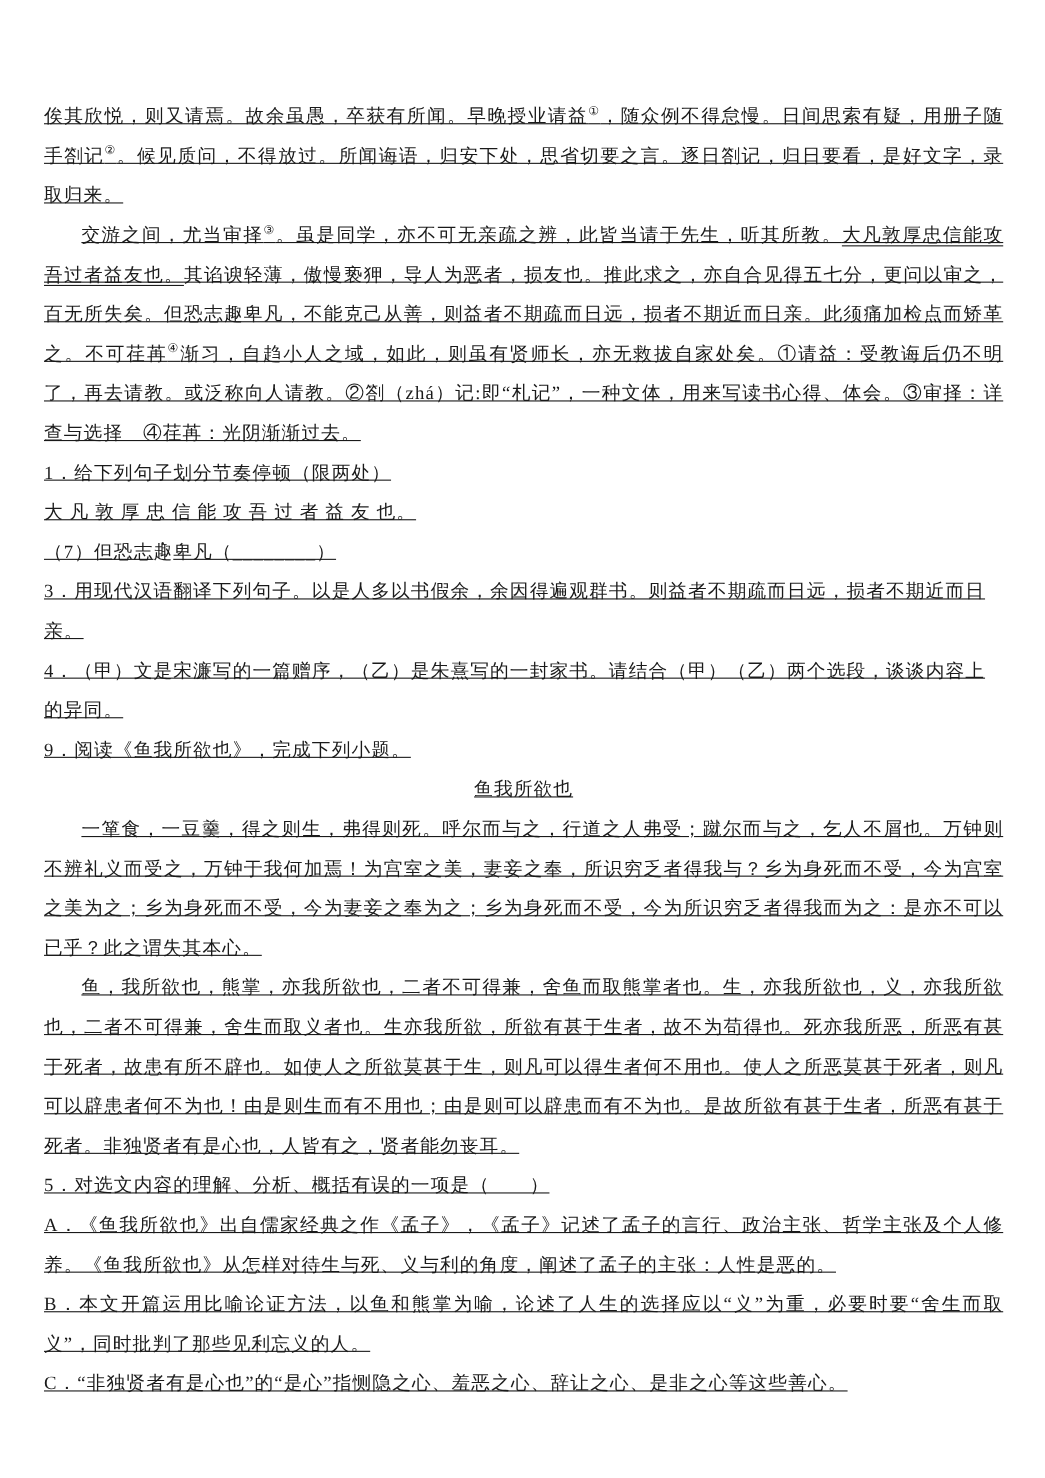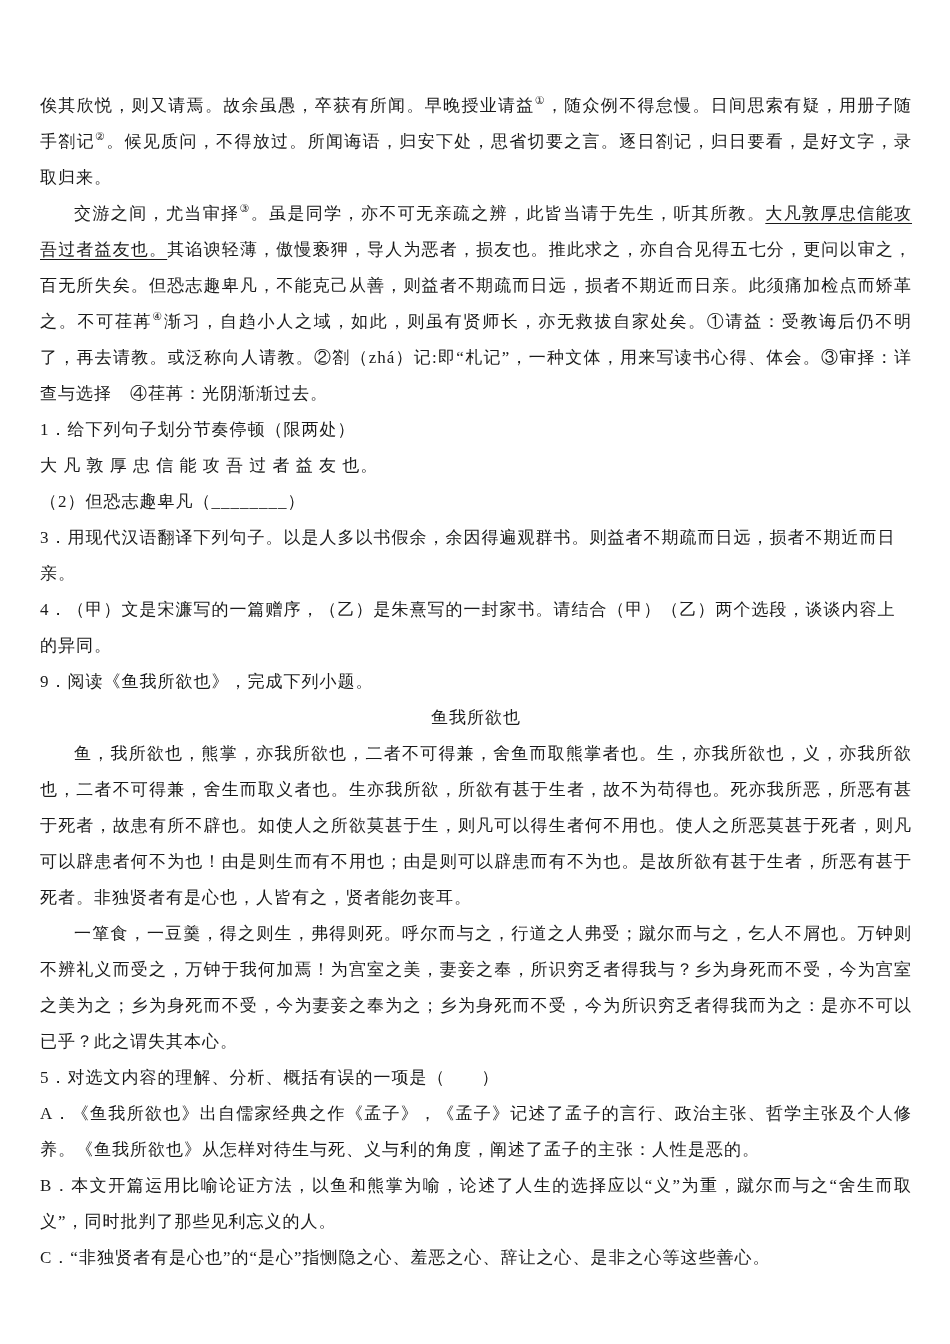--- a/index.html
+++ b/index.html
@@ -21,20 +21,21 @@
     padding: 88px 38px 0 40px;
     background: #ffffff;
   }
   .doc p {
     margin: 0;
     font-size: 17px;
     line-height: 36px;
     letter-spacing: 1px;
     text-align: justify;
     text-justify: inter-ideograph;
+    text-decoration: underline;
   }
   .doc p.indent { text-indent: 2em; }
   .doc p.qline { text-align: left; }
   .doc p.title-line { text-align: center; }
   .seg-u {
     text-decoration: underline;
     text-underline-offset: 4px;
   }
   .seg-sup {
     vertical-align: super;
@@ -67,36 +68,36 @@
 
     <p class="passage"><span>俟其欣悦，则又请焉。故余虽愚，卒获有所闻。早晚授业请益</span><span class="seg-sup">①</span><span>，随众例不得怠慢。日间思索有疑，用册子随手劄记</span><span class="seg-sup">②</span><span>。候见质问，不得放过。所闻诲语，归安下处，思省切要之言。逐日劄记，归日要看，是好文字，录取归来。</span></p>
 
     <p class="passage indent"><span>交游之间，尤当审择</span><span class="seg-sup">③</span><span>。虽是同学，亦不可无亲疏之辨，此皆当请于先生，听其所教。</span><span class="seg-u">大凡敦厚忠信能攻吾过者益友也。</span><span>其谄谀轻薄，傲慢亵狎，导人为恶者，损友也。推此求之，亦自合见得五七分，更问以审之，百无所失矣。但恐志趣卑凡，不能克己从善，则益者不期疏而日远，损者不期近而日亲。此须痛加检点而矫革之。不可荏苒</span><span class="seg-sup">④</span><span>渐习，自趋小人之域，如此，则虽有贤师长，亦无救拔自家处矣。①请益：受教诲后仍不明了，再去请教。或泛称向人请教。②劄（zhá）记:即“札记”，一种文体，用来写读书心得、体会。③审择：详查与选择　④荏苒：光阴渐渐过去。</span></p>
 
     <p class="qline">1．给下列句子划分节奏停顿（限两处）</p>
 
     <p class="qline">大 凡 敦 厚 忠 信 能 攻 吾 过 者 益 友 也。</p>
 
 
-    <p class="qline"><span>（2）但恐志</span><span class="seg-dot">趣</span><span>卑凡（________）</span></p>
+    <p class="qline"><span>（7）但恐志</span><span class="seg-dot">趣</span><span>卑凡（________）</span></p>
 
     <p class="qline">3．用现代汉语翻译下列句子。以是人多以书假余，余因得遍观群书。则益者不期疏而日远，损者不期近而日亲。</p>
 
     <p class="qline">4．（甲）文是宋濂写的一篇赠序，（乙）是朱熹写的一封家书。请结合（甲）（乙）两个选段，谈谈内容上的异同。</p>
 
     <p class="qline">9．阅读《鱼我所欲也》，完成下列小题。</p>
 
     <p class="title-line">鱼我所欲也</p>
 
+    <p class="passage indent">一箪食，一豆羹，得之则生，弗得则死。呼尔而与之，行道之人弗受；蹴尔而与之，乞人不屑也。万钟则不辨礼义而受之，万钟于我何加焉！为宫室之美，妻妾之奉，所识穷乏者得我与？乡为身死而不受，今为宫室之美为之；乡为身死而不受，今为妻妾之奉为之；乡为身死而不受，今为所识穷乏者得我而为之：是亦不可以已乎？此之谓失其本心。</p>
+
     <p class="passage indent">鱼，我所欲也，熊掌，亦我所欲也，二者不可得兼，舍鱼而取熊掌者也。生，亦我所欲也，义，亦我所欲也，二者不可得兼，舍生而取义者也。生亦我所欲，所欲有甚于生者，故不为苟得也。死亦我所恶，所恶有甚于死者，故患有所不辟也。如使人之所欲莫甚于生，则凡可以得生者何不用也。使人之所恶莫甚于死者，则凡可以辟患者何不为也！由是则生而有不用也；由是则可以辟患而有不为也。是故所欲有甚于生者，所恶有甚于死者。非独贤者有是心也，人皆有之，贤者能勿丧耳。</p>
-
-    <p class="passage indent">一箪食，一豆羹，得之则生，弗得则死。呼尔而与之，行道之人弗受；蹴尔而与之，乞人不屑也。万钟则不辨礼义而受之，万钟于我何加焉！为宫室之美，妻妾之奉，所识穷乏者得我与？乡为身死而不受，今为宫室之美为之；乡为身死而不受，今为妻妾之奉为之；乡为身死而不受，今为所识穷乏者得我而为之：是亦不可以已乎？此之谓失其本心。</p>
 
     <p class="qline">5．对选文内容的理解、分析、概括有误的一项是（　　）</p>
 
     <p class="option">A．《鱼我所欲也》出自儒家经典之作《孟子》，《孟子》记述了孟子的言行、政治主张、哲学主张及个人修养。《鱼我所欲也》从怎样对待生与死、义与利的角度，阐述了孟子的主张：人性是恶的。</p>
 
-    <p class="option">B．本文开篇运用比喻论证方法，以鱼和熊掌为喻，论述了人生的选择应以“义”为重，蹴尔而与之“舍生而取义”，同时批判了那些见利忘义的人。</p>
+    <p class="option">B．本文开篇运用比喻论证方法，以鱼和熊掌为喻，论述了人生的选择应以“义”为重，必要时要“舍生而取义”，同时批判了那些见利忘义的人。</p>
 
     <p class="option">C．“非独贤者有是心也”的“是心”指恻隐之心、羞恶之心、辞让之心、是非之心等这些善心。</p>
 
   </div>
 </div>
 
 </body></html>

